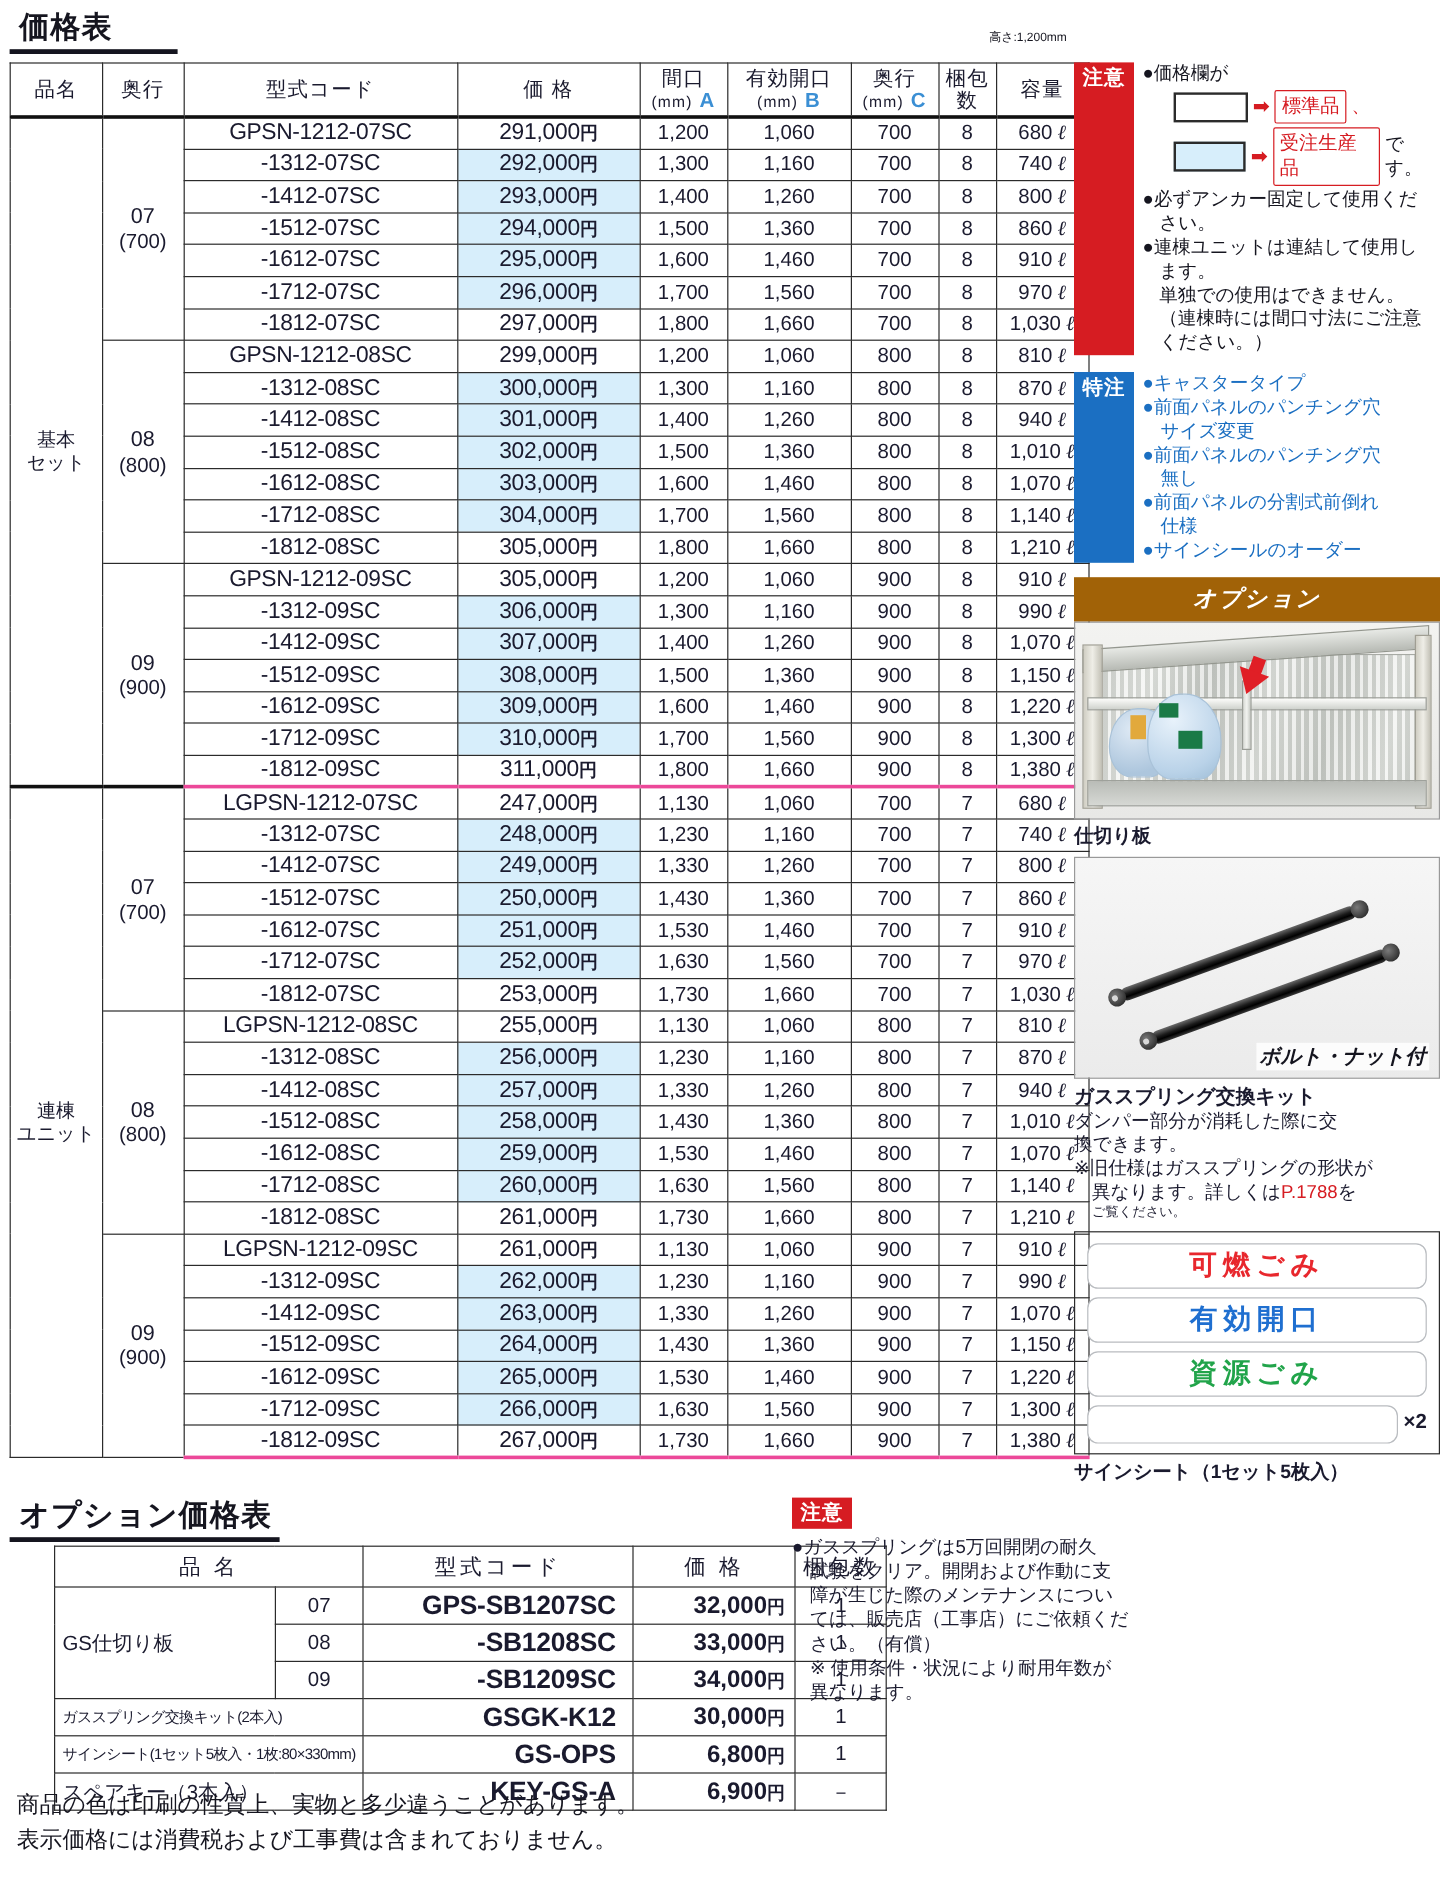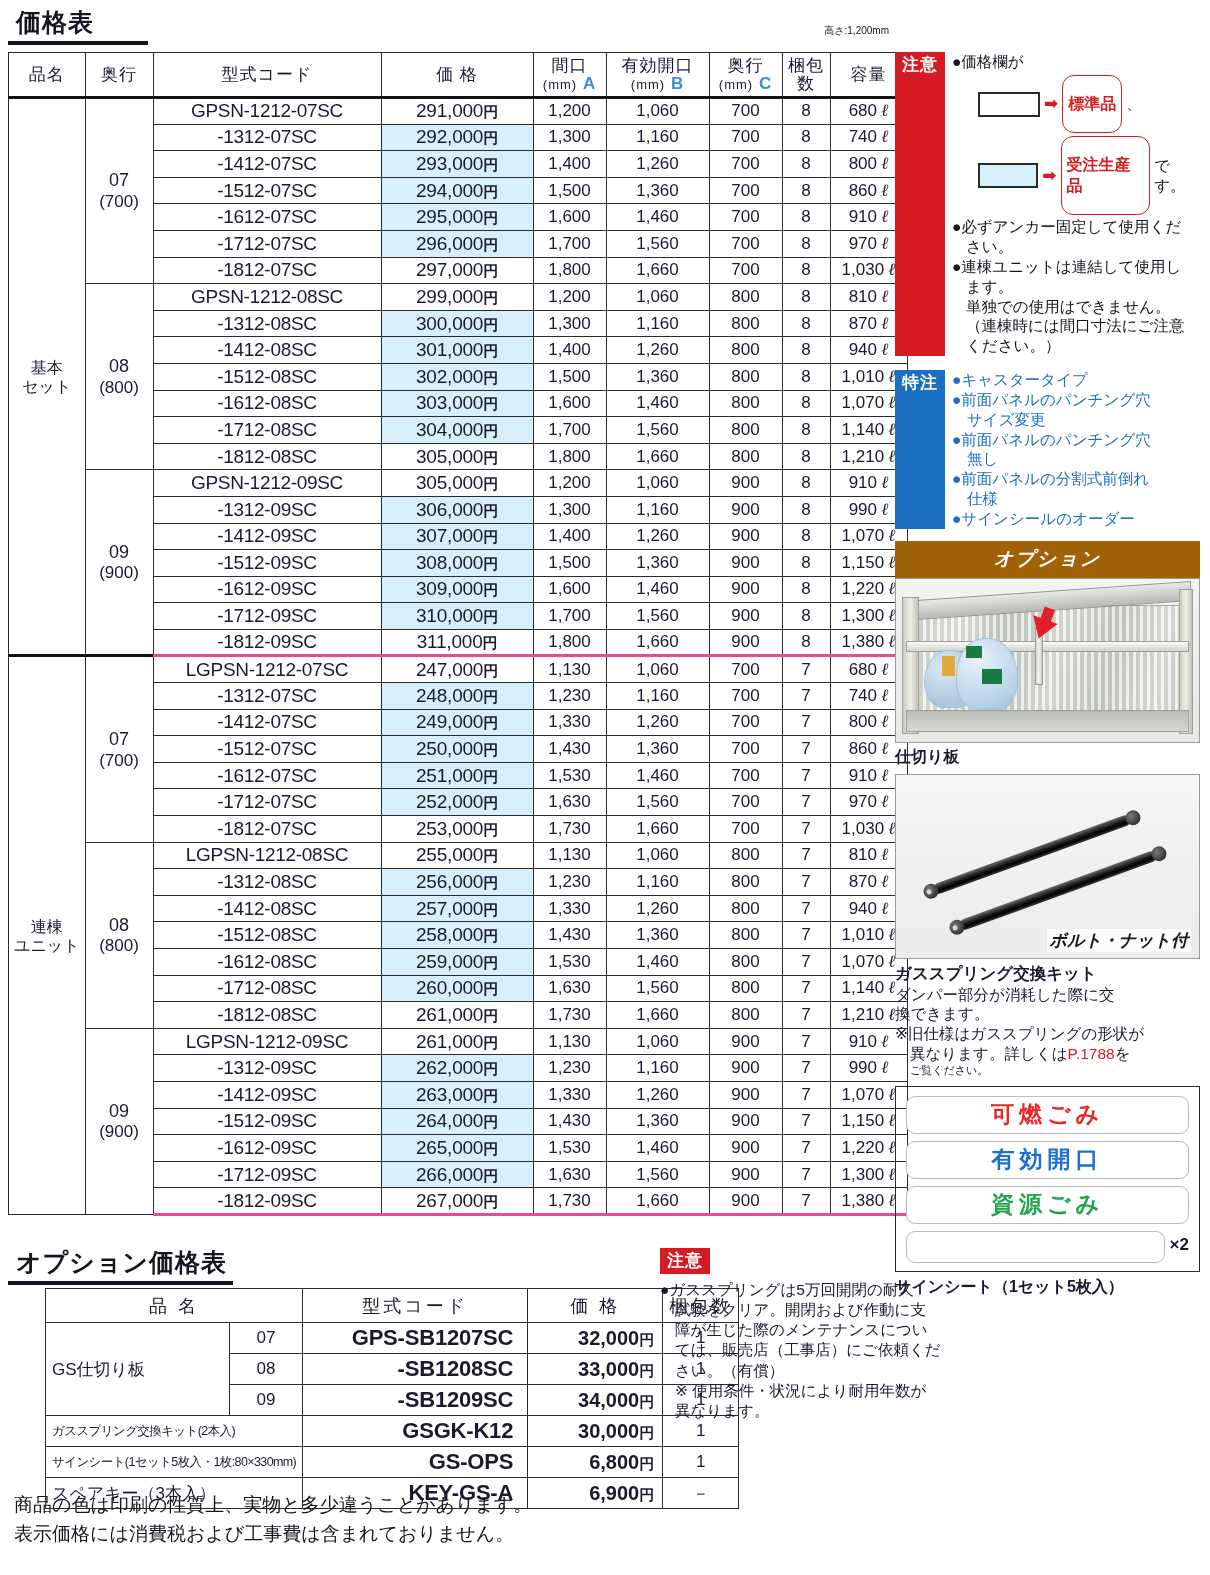--- a/index.html
+++ b/index.html
@@ -81,22 +81,22 @@
   .note-body .li{ text-indent:-14px; padding-left:14px; }
   .note-body .ind{ padding-left:14px; }
   .blue-txt{ color:#1b6fc2; }
   .red-txt{ color:#d61c22; }
 
   .swatch-row{ display:flex; align-items:center; gap:4px; margin:3px 0 2px 26px; }
   .swatch{ width:62px; height:25px; border:2px solid #2b2b2b; background:#fff; }
   .swatch.blue{ background:#d7eefb; }
   .arrow{ color:#d61c22; font-size:17px; font-weight:bold; }
   .tagbox{
-    border:1.5px solid #d61c22; color:#d61c22; font-weight:bold;
-    font-size:16px; padding:18px 5px; border-radius:12px;
+    border:1.5px solid #d61c22; color:#d61c22; font-weight:normal;
+    font-size:16px; padding:3px 5px; border-radius:2px;
   }
 
   .opt-header{
     background:#a16207; color:#fff; text-align:center;
     font-weight:bold; font-size:19px; letter-spacing:2px;
     padding:5px 0 6px; margin-top:12px;font-style:italic;
   }
   .photo{ border:1px solid #999; width:100%; position:relative; overflow:hidden;font-style:italic; }
   .cap-under{ font-size:16px; font-weight:bold; margin:4px 0 6px; }
 

